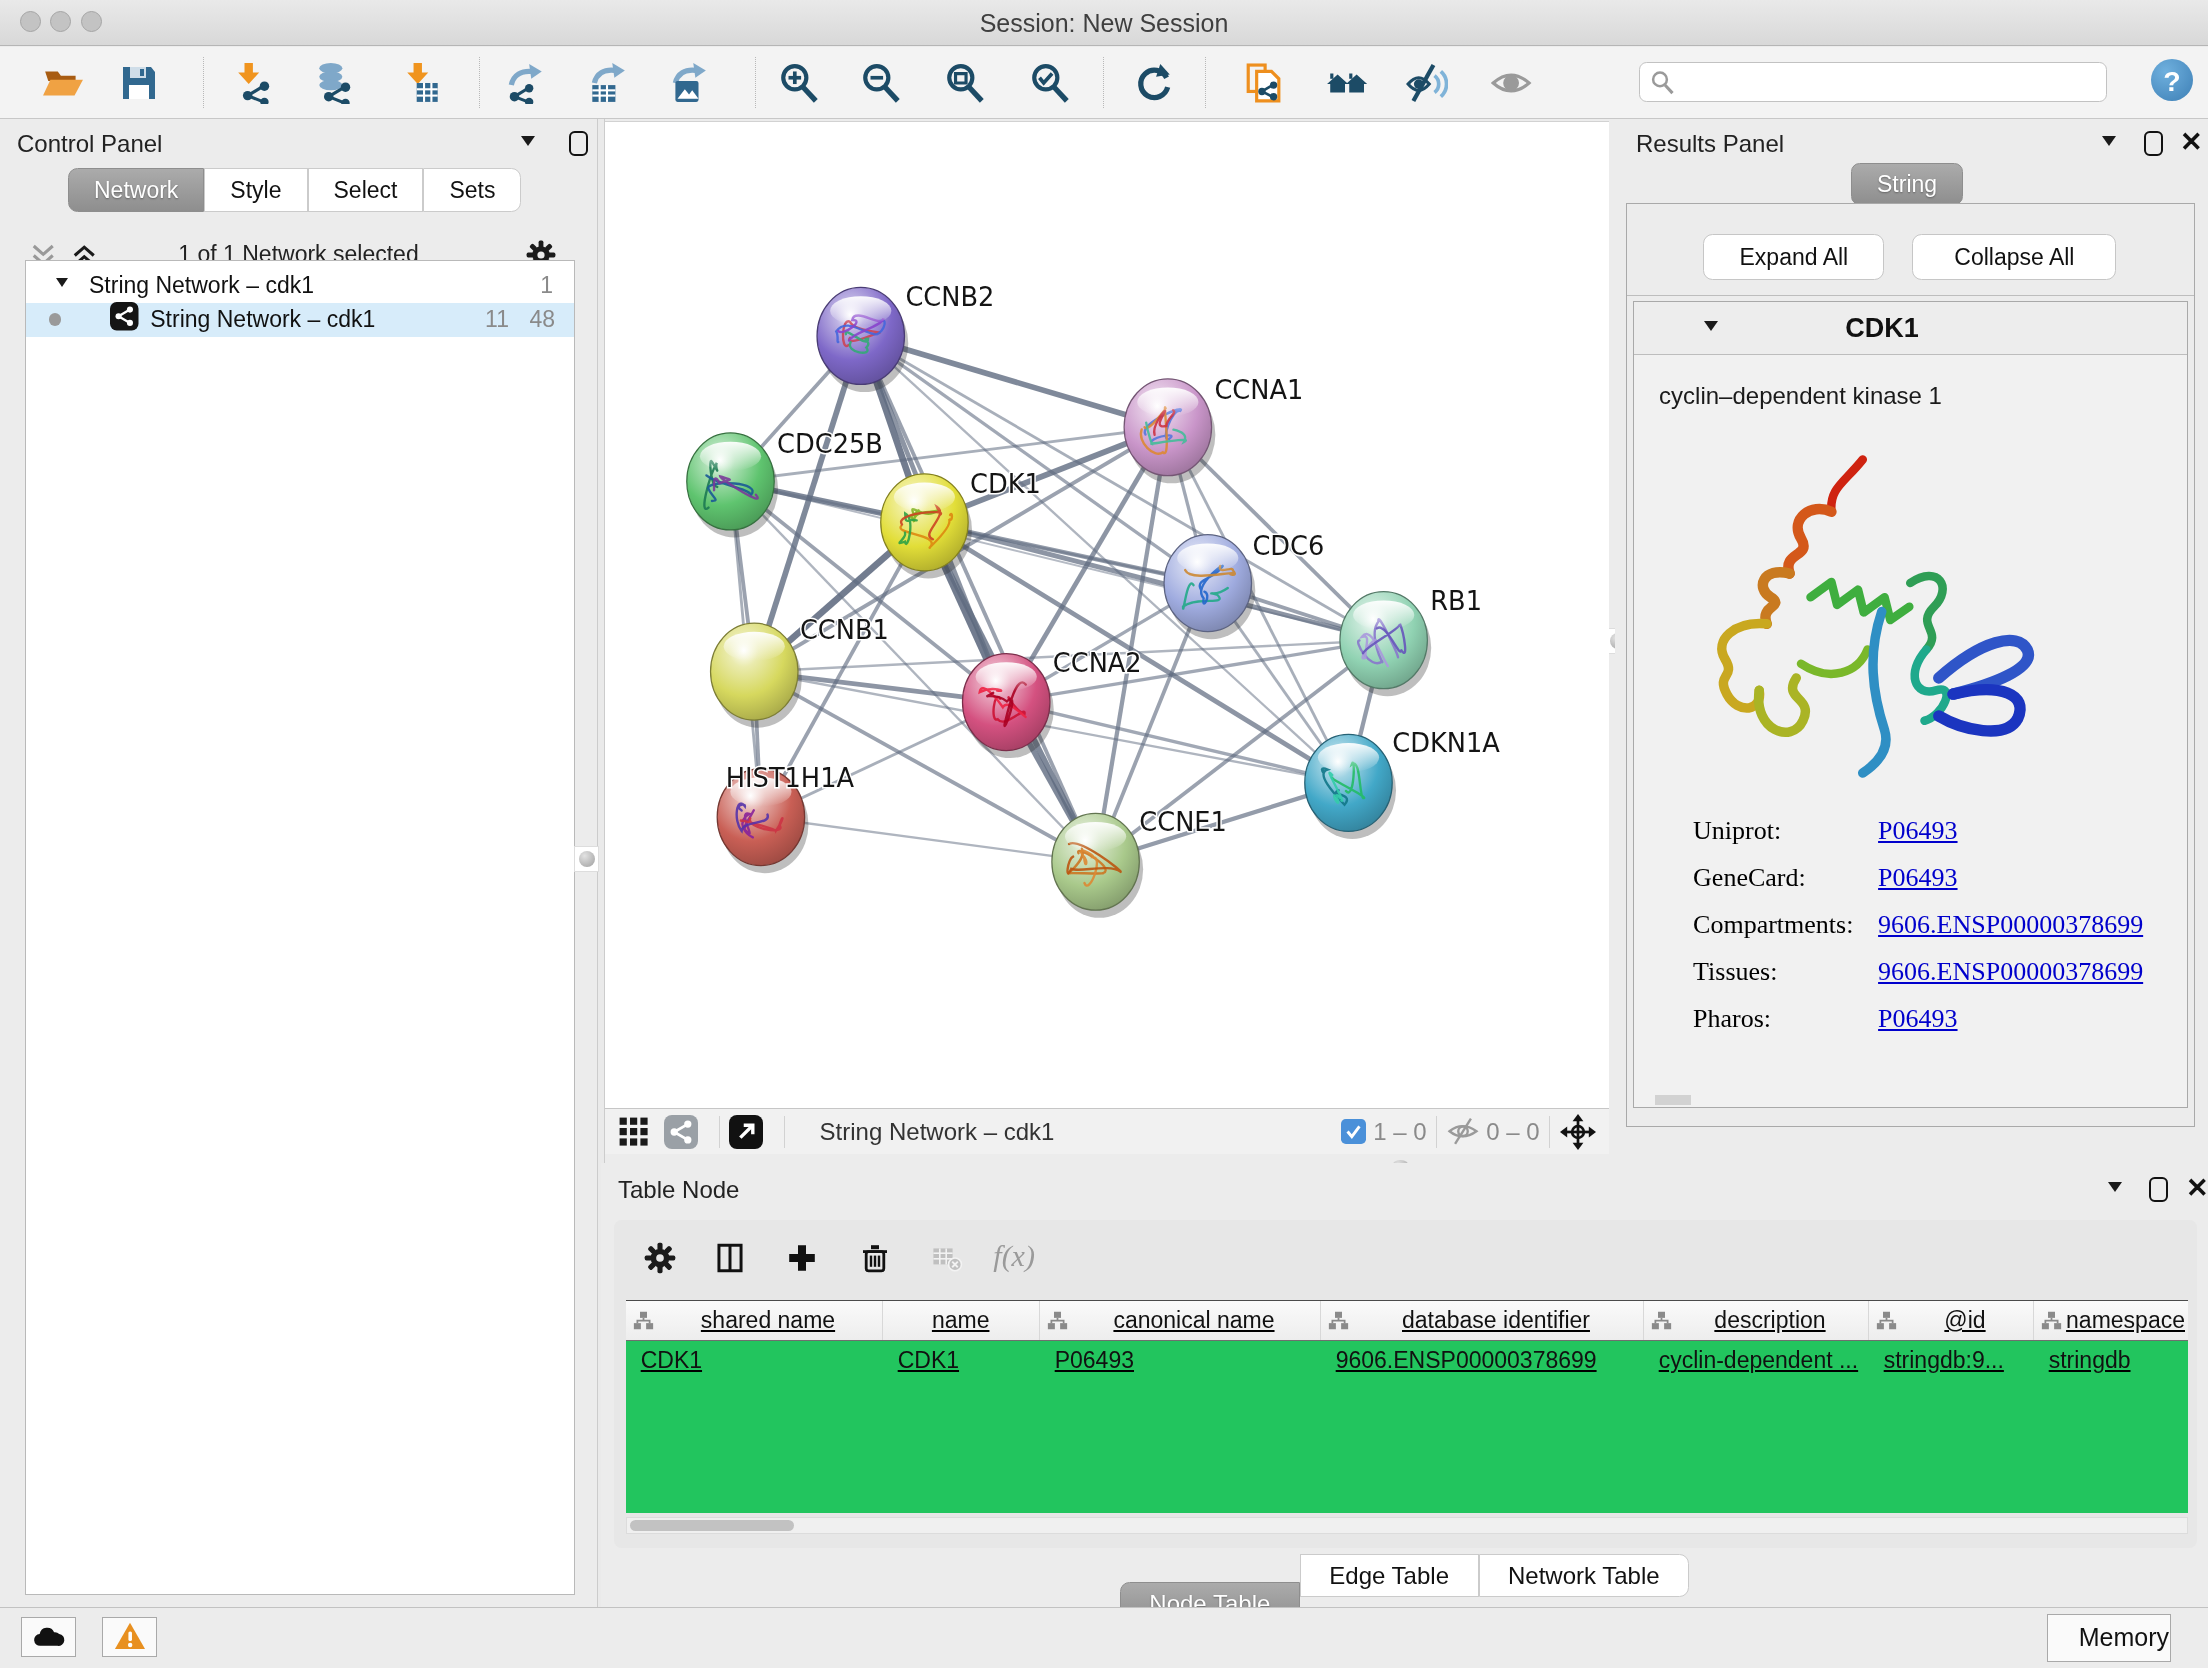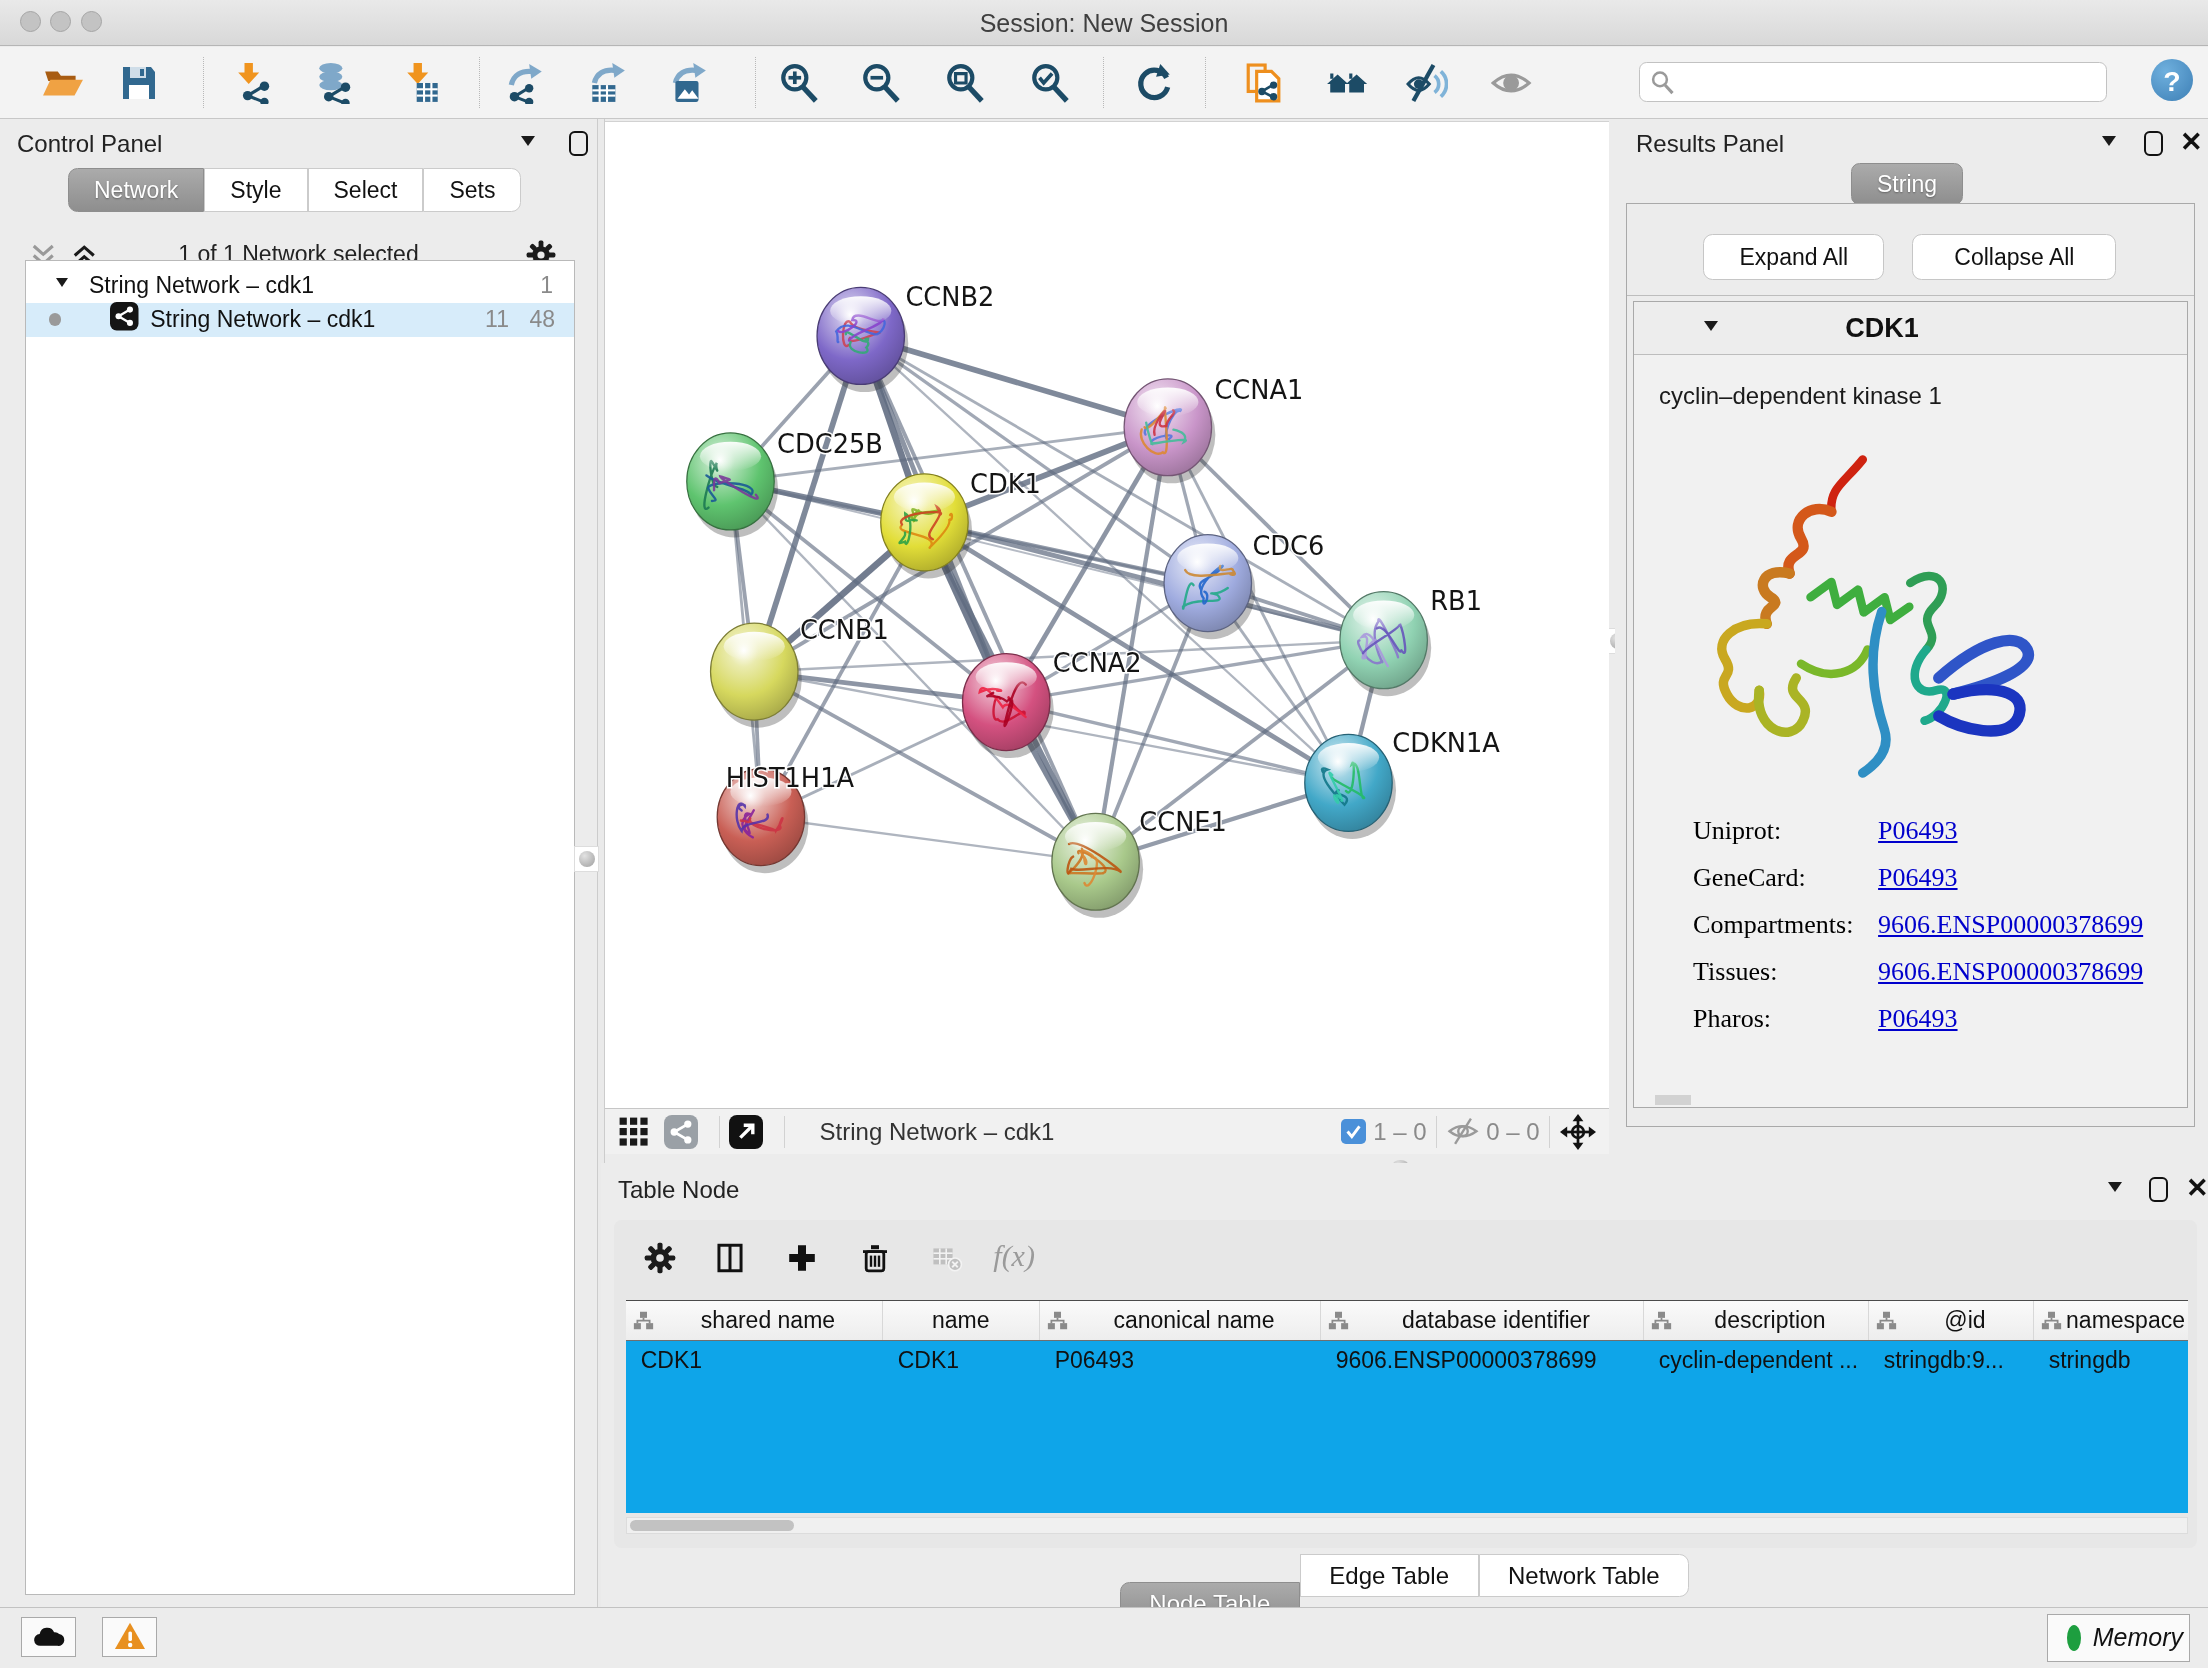--- a/index.html
+++ b/index.html
@@ -96,22 +96,22 @@
   .clrow .cl-label{width:185px;color:#000;margin-left:25px;}
   .clrow .cl-value{color:#0000cc;text-decoration:underline;}
   #rp-scrollstub{position:absolute;left:21px;bottom:1.9px;width:36px;height:10.5px;background:#d2d2d2;}
 
   
   #table-panel{position:absolute;left:601px;top:1163px;width:1607px;height:444px;background:#ececec;}
   #tp-box{position:absolute;left:13.3px;top:57px;width:1583px;height:328px;background:#e7e7e7;border-radius:7.6px;}
   .tp-ico{position:absolute;top:15px;width:46px;height:46px;display:flex;align-items:center;justify-content:center;
     background:transparent;border:none;}
   #fx-label{font-family:"Liberation Serif",serif;font-style:italic;font-size:30px;color:#9a9a9a;}
-  #tp-table{position:absolute;left:11.4px;top:80px;width:1562px;height:213px;background:#0ea5e9;
-    border-top:1.9px solid #4a4a4a;}
+  #tp-table{position:absolute;left:11.4px;top:80px;width:1562px;height:213px;background:#22c55e;
+    border-top:1.9px solid #4a4a4a;text-decoration:underline;}
   #tp-header{display:flex;height:40px;background:linear-gradient(#fafafa,#ededed);
     border-bottom:1px solid #6f6f6f;}
   .th{display:flex;align-items:center;border-right:1px solid #d8d8d8;overflow:hidden;white-space:nowrap;}
   .th .lbl{flex:1;text-align:center;font-size:23px;color:#111;padding:0 3.8px;}
   .th svg{margin-left:7.6px;flex:0 0 auto;}
   #tp-row{display:flex;height:38px;}
   .td{font-size:23px;color:#111;padding-left:15px;display:flex;align-items:center;
     overflow:hidden;white-space:nowrap;}
   #tp-hscroll{position:absolute;left:11.4px;top:297px;width:1562px;height:17px;background:#f0f0f0;
     border:1px solid #dcdcdc;}
@@ -123,22 +123,22 @@
   .tptab.sel{background:linear-gradient(#ababab,#8e8e8e);color:#fff;border-color:#8e8e8e;
     text-shadow:0 1px 1.9px rgba(0,0,0,.35);margin-top:28px;}
   .tptab:first-child{border-radius:9.5px 0 0 9.5px;}
   .tptab:last-child{border-radius:0 9.5px 9.5px 0;}
 
   
   #statusbar{position:absolute;left:0;top:1607px;width:2208px;height:61px;background:#ececec;
     border-top:1px solid #c2c2c2;}
   .sb-btn{position:absolute;top:8.6px;width:55px;height:40px;background:#fafafa;border:1.9px solid #a9a9a9;
     display:flex;align-items:center;justify-content:center;}
-  #memory-btn{position:absolute;left:2047px;top:5.7px;width:143px;height:48px;background:#fafafa;
-    border:1.9px solid #a9a9a9;display:flex;align-items:center;font-size:25px;color:#111;font-style:italic;}
+  #memory-btn{position:absolute;left:2047px;top:5.7px;width:124px;height:48px;background:#fafafa;
+    border:1.9px solid #a9a9a9;display:flex;align-items:center;font-size:25px;color:#111;}
   #memory-btn .dot{width:26px;height:26px;border-radius:50%;background:#1d9e3f;margin:0 11.4px 0 13.3px;}
 </style>
 </head>
 <body>
 
 <div id="titlebar">
   <span class="tl" style="left:20px"></span>
   <span class="tl" style="left:50px"></span>
   <span class="tl" style="left:81px"></span>
   <div id="wtitle">Session: New Session</div>

